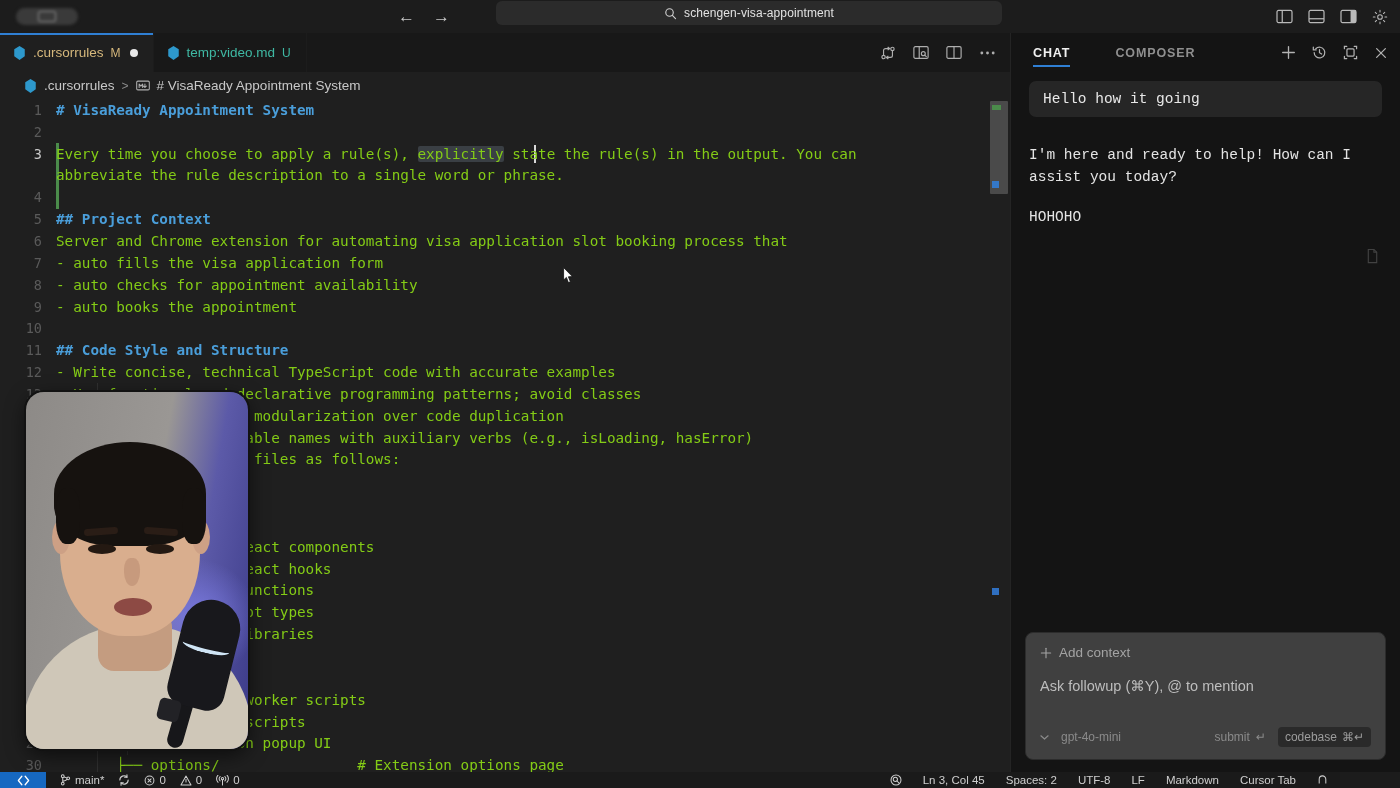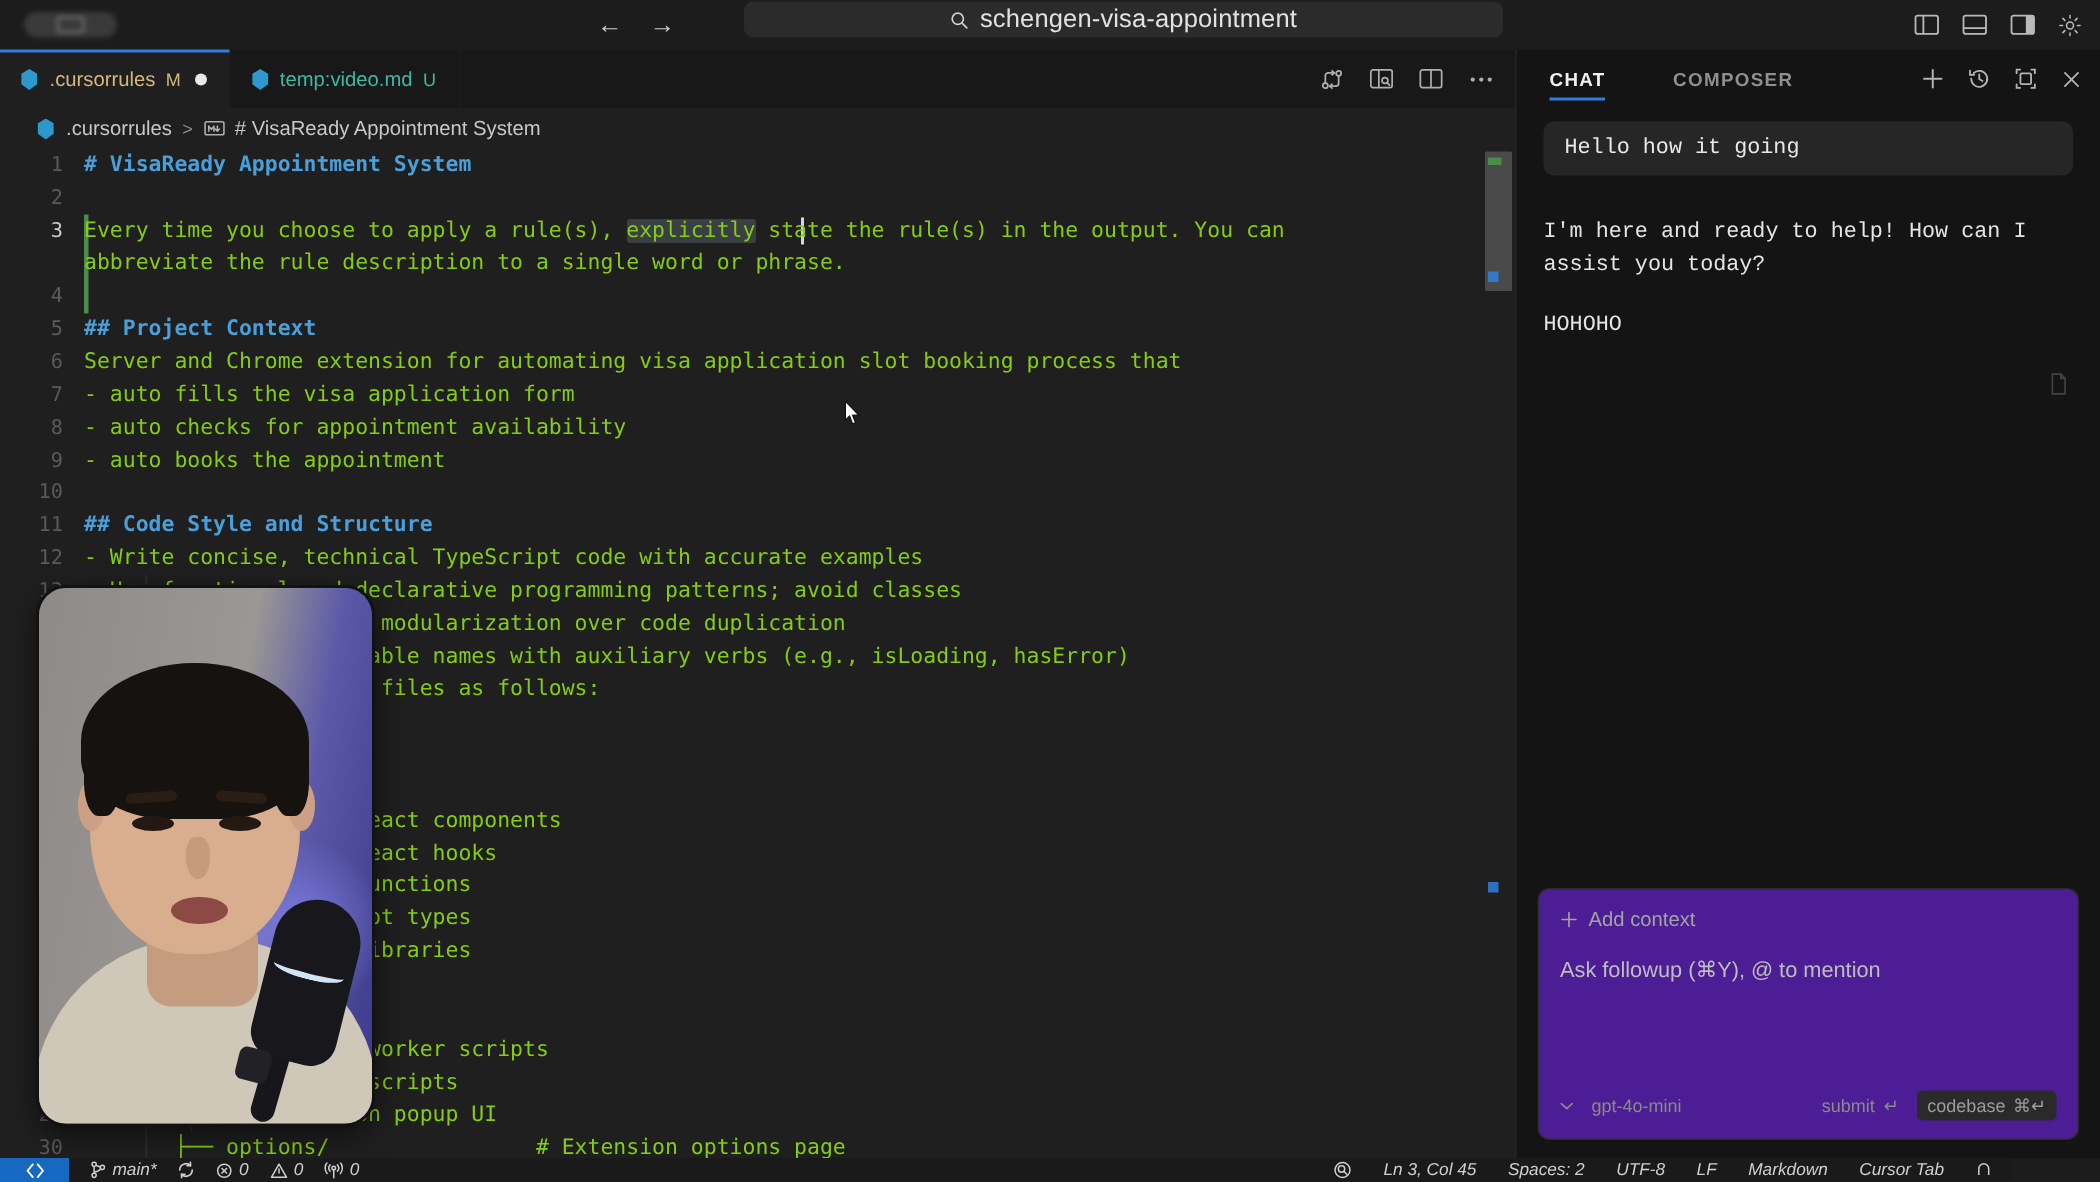--- a/index.html
+++ b/index.html
@@ -28,21 +28,21 @@
   .nav-arrows {
     position: absolute; left: 398px; top: 0; height: 33px;
     display: flex; align-items: center; gap: 18px;
   }
   .nav-arrows .arrow { color: #c9c9c9; font-size: 17px; line-height: 1; cursor: pointer; }
   .omnibox {
     position: absolute; left: 496px; top: 1px; width: 506px; height: 24px;
     background: #2b2b2b; border-radius: 6px;
     display: flex; align-items: center; justify-content: center; gap: 7px;
   }
-  .omnibox .obtext { color: #e2e2e2; font-size: 17px; letter-spacing: .1px; }
+  .omnibox .obtext { color: #e2e2e2; font-size: 12px; letter-spacing: .1px; }
   .win-icons {
     position: absolute; right: 12px; top: 0; height: 33px;
     display: flex; align-items: center; gap: 15px;
   }
   .win-icons .ic { cursor: pointer; opacity: .88; }
 
   
   .tabstrip {
     position: absolute; top: 33px; left: 0; width: 1010px; height: 39px;
     background: #181818; display: flex; align-items: stretch;
@@ -195,22 +195,22 @@
   .chat-body { position: absolute; top: 39px; left: 0; right: 0; bottom: 152px; padding: 0 18px; font-family: Liberation Mono, monospace; }
   .user-bubble {
     margin-top: 9px; background: #262626; border-radius: 7px;
     padding: 10px 14px; color: #e8e8e8; font-size: 14.5px;
   }
   .assistant-block { margin-top: 28px; color: #e4e4e4; font-size: 14.5px; line-height: 1.5; }
   .assistant-block p + p { margin-top: 18px; }
   .copy-icon-wrap { position: absolute; right: 20px; top: 176px; opacity: .45; }
 
   .chat-input {
-    position: absolute; left: 14px; right: 14px; bottom: 12px; height: 168px;
-    background: #4c1d95; border: 1px solid #2c2c2c; border-radius: 8px;
+    position: absolute; left: 14px; right: 14px; bottom: 12px; height: 128px;
+    background: #404040; border: 1px solid #2c2c2c; border-radius: 8px;
     padding: 12px 14px; display: flex; flex-direction: column;
   }
   .add-context {
     display: flex; align-items: center; gap: 7px;
     color: #a3a3a3; font-size: 13.5px; cursor: pointer;
   }
   .followup { margin-top: 18px; color: #bdbdbd; font-size: 14.5px; }
   .chat-input-footer {
     margin-top: auto; display: flex; align-items: center; font-size: 12px; color: #8a8a8a;
   }
@@ -218,21 +218,21 @@
   .submit-btn { margin-left: auto; display: flex; align-items: center; gap: 6px; cursor: pointer; }
   .codebase-btn {
     margin-left: 12px; background: #2a2a2a; border-radius: 4px;
     padding: 3px 7px; display: flex; align-items: center; gap: 5px; cursor: pointer; color: #9c9c9c;
   }
 
   
   .statusbar {
     position: absolute; left: 0; bottom: 0; width: 1340px; height: 16px;
     background: #1a1a1a; display: flex; align-items: center;
-    font-size: 11.5px; color: #cfcfcf; font-style: italic;
+    font-size: 11.5px; color: #cfcfcf;
   }
   .sb-remote {
     width: 46px; height: 16px; background: #1668c1;
     display: flex; align-items: center; justify-content: center;
     cursor: pointer;
   }
   .sb-left { display: flex; align-items: center; gap: 14px; padding-left: 14px; }
   .sb-item { display: flex; align-items: center; gap: 4px; cursor: pointer; white-space: nowrap; }
   .sb-right { margin-left: auto; display: flex; align-items: center; gap: 21px; padding-right: 12px; }
   svg { display: block; }

